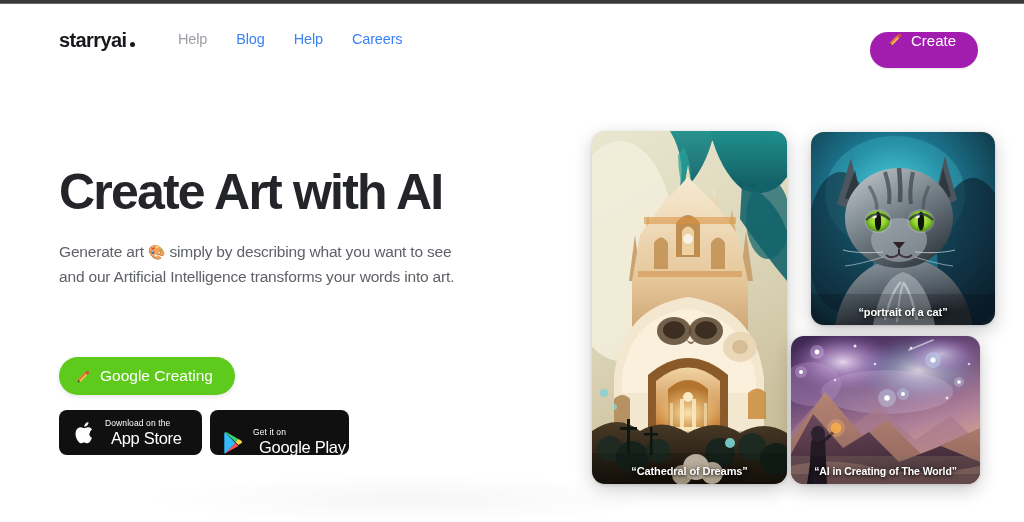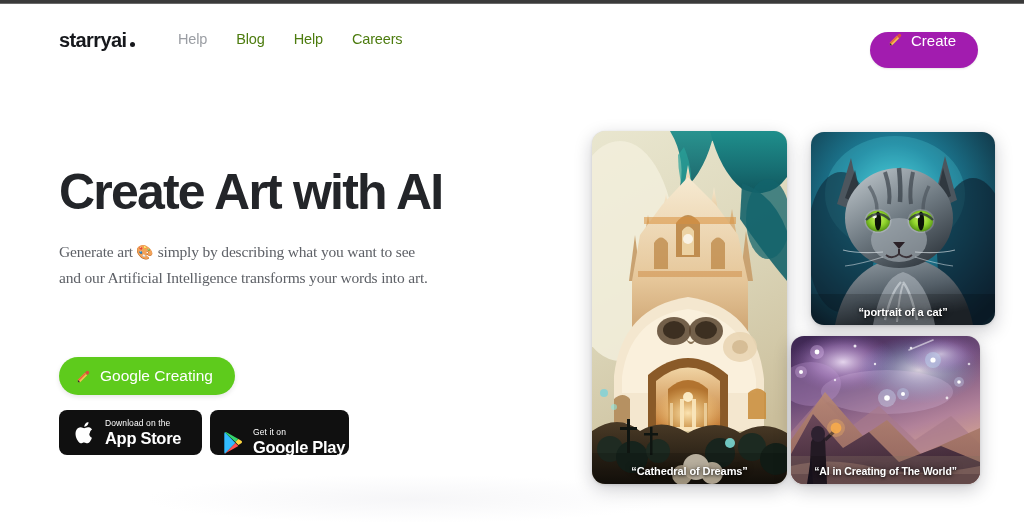--- a/index.html
+++ b/index.html
@@ -65,21 +65,21 @@
   .nav {
     position: absolute;
     left: 178px;
     top: 26px;
     display: flex;
     align-items: center;
     gap: 29px;
   }
   .nav-link {
     font-size: 14.5px;
-    color: #4d7c0f;
+    color: #3b82f6;
     text-decoration: none;
     letter-spacing: -0.15px;
     cursor: pointer;
     white-space: nowrap;
   }
   .nav-link.muted { color: #9a9da3; }
 
   .create-btn {
     position: absolute;
     right: 46px;
@@ -117,21 +117,20 @@
     line-height: 1.08;
     white-space: nowrap;
   }
   .hero-sub {
     margin-top: 20px;
     font-size: 15.5px;
     line-height: 1.62;
     color: #5e6167;
     letter-spacing: -0.18px;
     max-width: 440px;
-    font-family: Liberation Serif, serif;
   }
   .hero-sub .palette { font-size: 14px; }
 
   .start-btn {
     position: absolute;
     left: 0;
     top: 192px;
     height: 38px;
     padding: 0 22px 0 17px;
     border: none;
@@ -172,24 +171,25 @@
 
   .badge-txt { display: flex; flex-direction: column; justify-content: center; line-height: 1; }
   .badge-small {
     font-size: 8.5px;
     letter-spacing: 0.1px;
     margin-bottom: 2px;
     color: #ffffff;
   }
   .badge-big {
     font-size: 16.5px;
-    font-weight: 700;
+    font-weight: 400;
     letter-spacing: -0.3px;
     color: #ffffff;
     white-space: nowrap;
+    margin-left: 6px;
   }
 
   .apple-ico { width: 22px; height: 26px; display: block; }
   .gplay-ico { width: 22px; height: 24px; display: block; }
 
   
   .cards {
     position: absolute;
     left: 592px;
     top: 126px;

